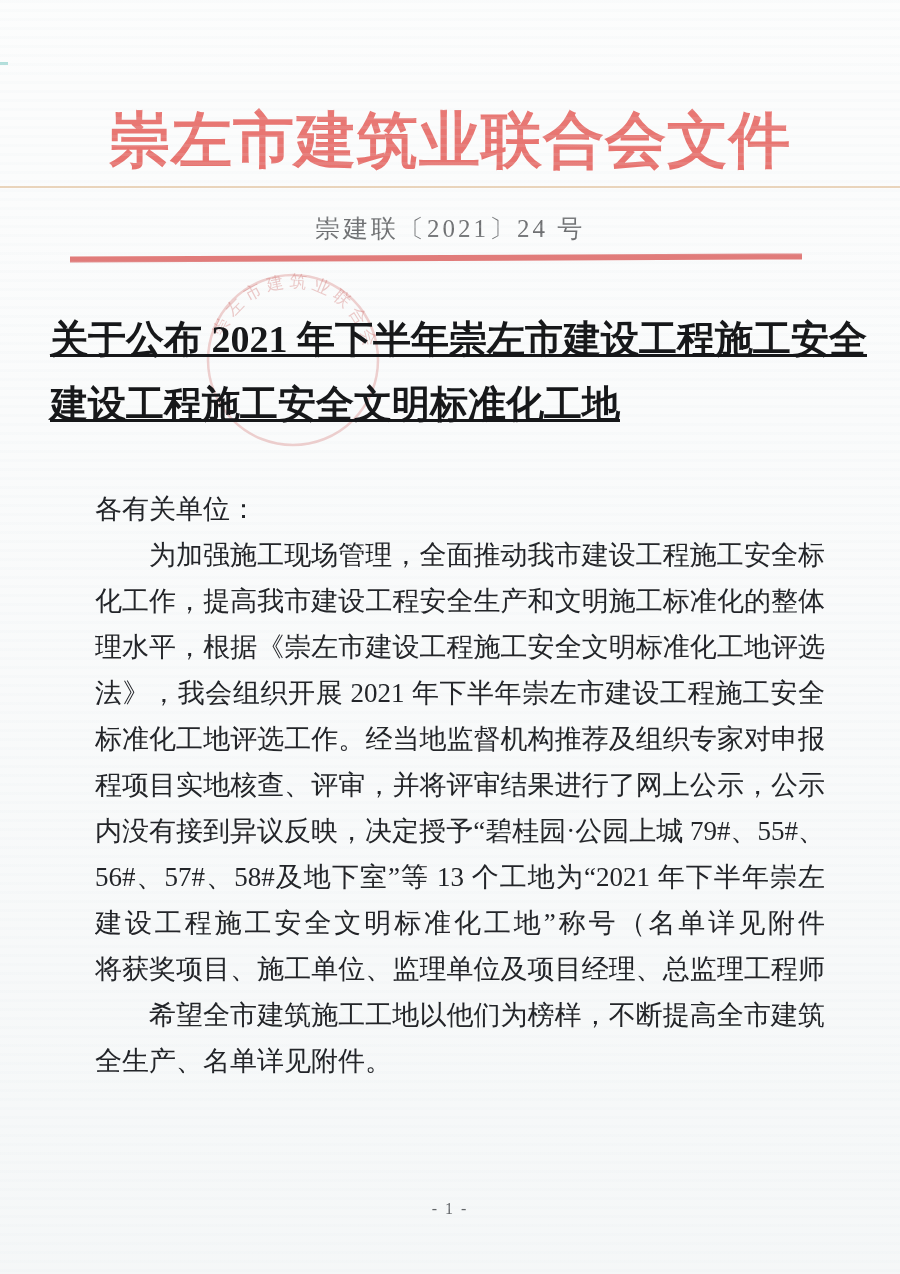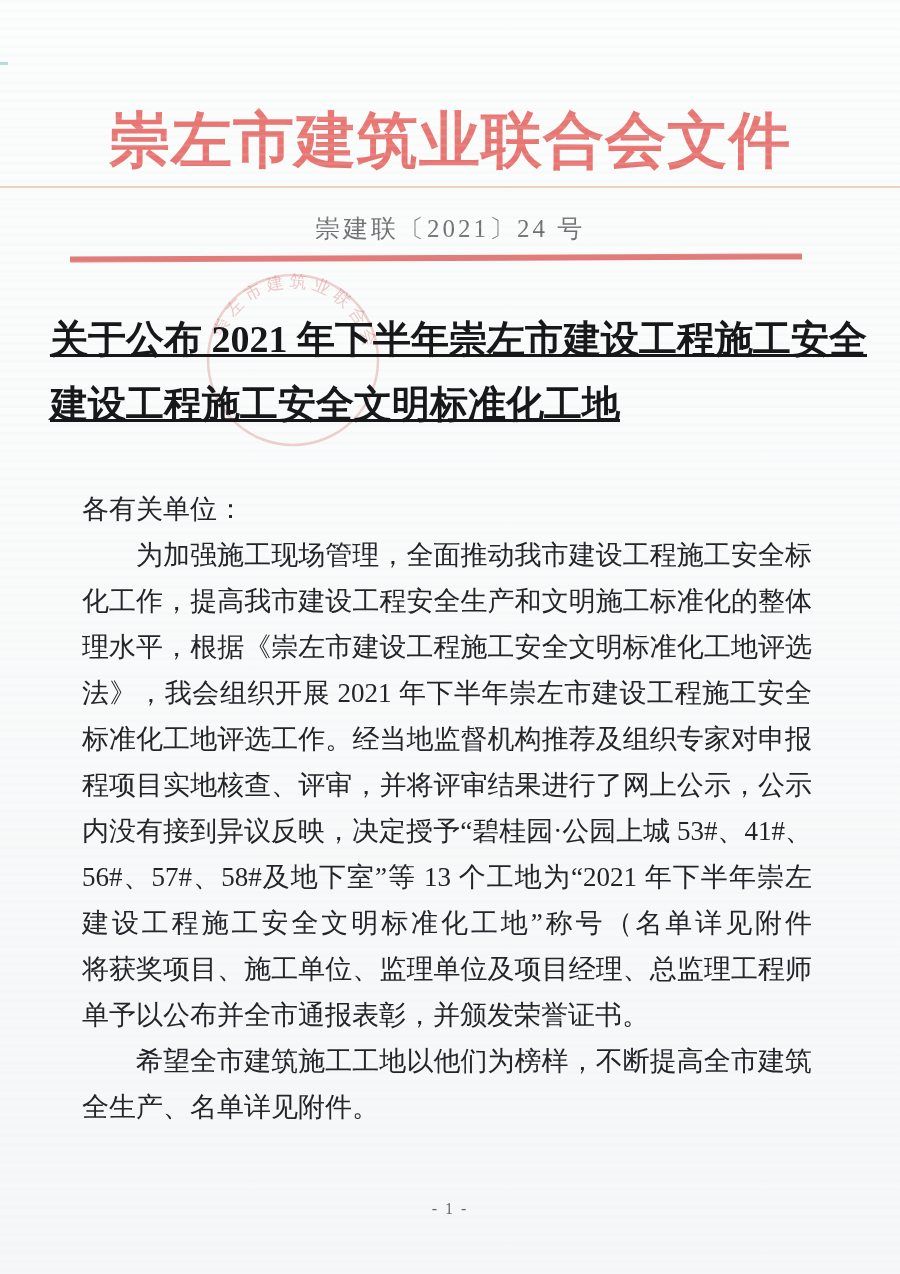--- a/index.html
+++ b/index.html
@@ -65,21 +65,21 @@
     position: absolute; left: 50px; right: 50px; top: 307px;
     font-size: 38px;
     font-weight: 700;
     line-height: 65px;
     color: #17181a;
     z-index: 2;
     white-space: nowrap;
     text-decoration: underline;
   }
   .body-text {
-    position: absolute; left: 82px; top: 486px;
+    position: absolute; left: 95px; top: 486px;
     width: 730px;
     font-size: 27px;
     line-height: 46px;
     color: #232529;
     z-index: 2;
   }
   .bline { height: 46px; white-space: nowrap; }
   .bline.justify { text-align: justify; text-align-last: justify; white-space: normal; overflow: hidden; }
   .bline.indent { text-indent: 2em; }
   .page-number {
@@ -121,25 +121,24 @@
   </div>
 
   <div class="body-text" id="body-lines">
       <div class="bline">各有关单位：</div>
       <div class="bline justify indent">为加强施工现场管理，全面推动我市建设工程施工安全标准</div>
       <div class="bline justify">化工作，提高我市建设工程安全生产和文明施工标准化的整体管</div>
       <div class="bline justify">理水平，根据《崇左市建设工程施工安全文明标准化工地评选办</div>
       <div class="bline justify">法》，我会组织开展 2021 年下半年崇左市建设工程施工安全文明</div>
       <div class="bline justify">标准化工地评选工作。经当地监督机构推荐及组织专家对申报工</div>
       <div class="bline justify">程项目实地核查、评审，并将评审结果进行了网上公示，公示期</div>
-      <div class="bline justify">内没有接到异议反映，决定授予“碧桂园·公园上城 53#、41#、</div>
+      <div class="bline justify">内没有接到异议反映，决定授予“碧桂园·公园上城 79#、55#、</div>
       <div class="bline justify">56#、57#、58#及地下室”等 13 个工地为“2021 年下半年崇左市</div>
       <div class="bline justify">建设工程施工安全文明标准化工地”称号（名单详见附件 1）。现</div>
       <div class="bline justify">将获奖项目、施工单位、监理单位及项目经理、总监理工程师名</div>
-      <div class="bline">单予以公布并全市通报表彰，并颁发荣誉证书。</div>
       <div class="bline justify indent">希望全市建筑施工工地以他们为榜样，不断提高全市建筑安</div>
       <div class="bline">全生产、名单详见附件。</div>
     </div>
 
   <div class="page-number">- 1 -</div>
 
   <div class="scan-noise"></div>
 </div>
 
 </body></html>

